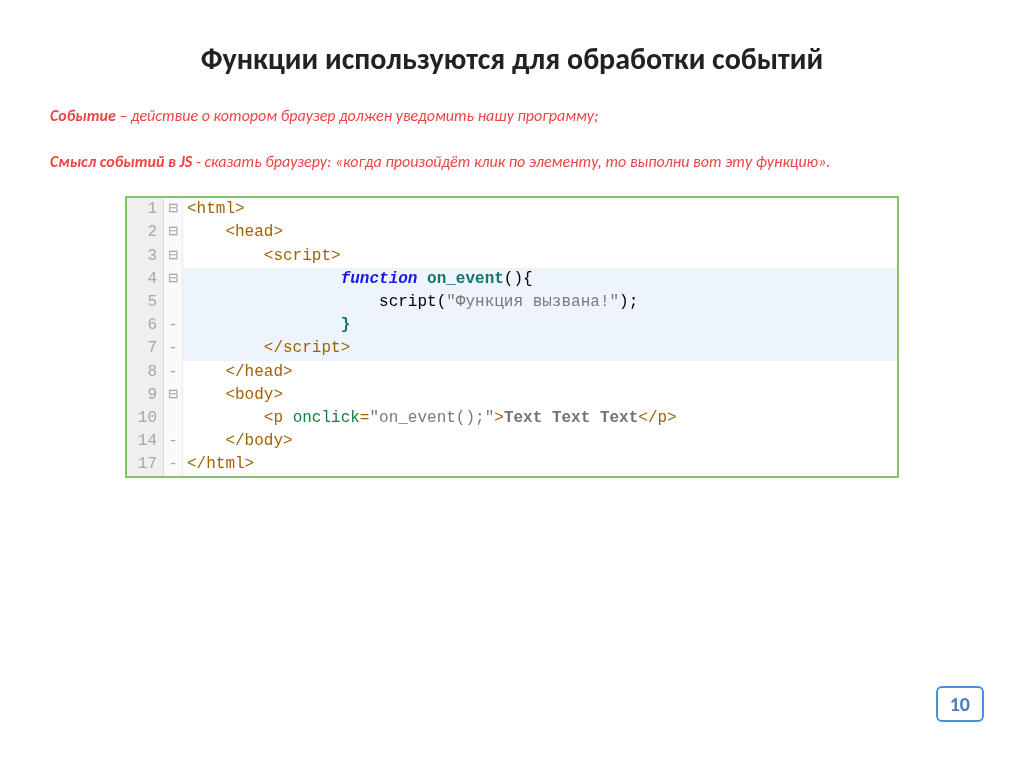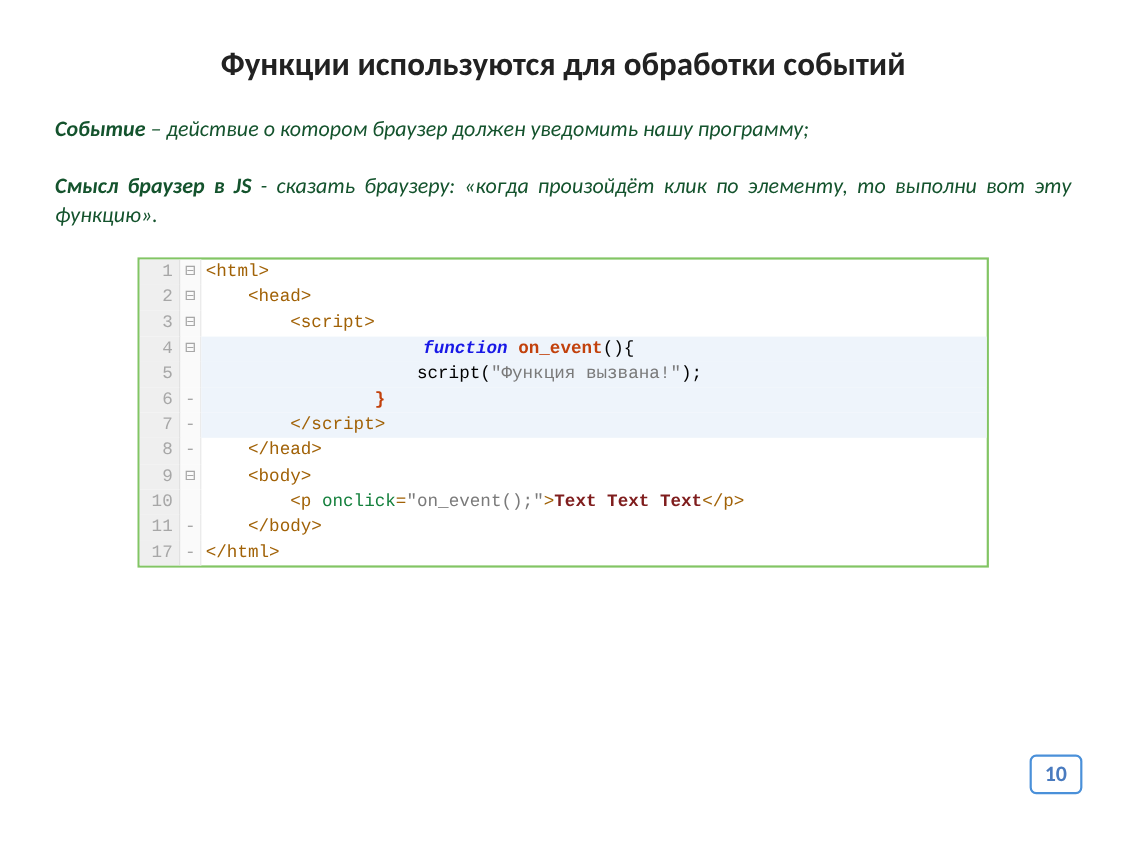--- a/index.html
+++ b/index.html
@@ -19,23 +19,23 @@
     padding: 40px 50px 30px 50px;
   }
   h1.title {
     text-align: center;
     font-size: 30px;
     font-weight: 700;
     margin: 0 0 28px 0;
     color: #222;
   }
   .para {
-    font-size: 20px;
+    font-size: 16px;
     font-style: italic;
-    color: #14532d;
+    color: #ef4444;
     text-align: justify;
     margin: 0 0 24px 0;
     line-height: 1.35;
   }
   .strong { font-weight: 700; font-style: italic; }
 
   
   .code-frame {
     margin: 20px 75px 0 75px;
     border: 2px solid #82c564;
@@ -68,24 +68,24 @@
   .code {
     flex: 1;
     white-space: pre;
     padding-left: 4px;
     color: #333;
   }
   .hl { background: #eef4fb; }
   .tag { color: #a16207; }
   .attr { color: #15803d; }
   .str { color: #7a7a7a; }
-  .kw  { color: #1818e6; font-weight: 700; font-style: italic; margin-left: 44px; }
-  .fn  { color: #c2410c; font-weight: 700; }
+  .kw  { color: #1818e6; font-weight: 700; font-style: italic; }
+  .fn  { color: #0f766e; font-weight: 700; }
   .fn2 { color: #000; }
-  .txt { color: #7f1d1d; font-weight: 700; }
+  .txt { color: #737373; font-weight: 700; }
 
   .badge {
     position: absolute;
     right: 40px;
     bottom: 26px;
     border: 2px solid #4a90d9;
     border-radius: 6px;
     padding: 4px 12px;
     font-size: 20px;
     font-weight: 700;
@@ -97,21 +97,21 @@
 <body>
 
 <div class="slide">
   <h1 class="title">Функции используются для обработки событий</h1>
 
   <p class="para">
     <span class="strong">Событие</span><span> – действие о котором браузер должен уведомить нашу программу;</span>
   </p>
 
   <p class="para">
-    <span class="strong">Смысл браузер в JS</span><span> - сказать браузеру: «когда произойдёт клик по элементу, то выполни вот эту функцию».</span>
+    <span class="strong">Смысл событий в JS</span><span> - сказать браузеру: «когда произойдёт клик по элементу, то выполни вот эту функцию».</span>
   </p>
 
   <div class="code-frame" id="code-frame">
       <div class="code-row">
         <div class="gutter">1</div>
         <div class="fold">⊟</div>
         <div class="code"><span class="tag">&lt;html&gt;</span></div>
       </div>
       <div class="code-row">
         <div class="gutter">2</div>
@@ -152,21 +152,21 @@
         <div class="gutter">9</div>
         <div class="fold">⊟</div>
         <div class="code"><span>    </span><span class="tag">&lt;body&gt;</span></div>
       </div>
       <div class="code-row">
         <div class="gutter">10</div>
         <div class="fold"></div>
         <div class="code"><span>        </span><span class="tag">&lt;p </span><span class="attr">onclick</span><span class="tag">=</span><span class="str">"on_event();"</span><span class="tag">&gt;</span><span class="txt">Text Text Text</span><span class="tag">&lt;/p&gt;</span></div>
       </div>
       <div class="code-row">
-        <div class="gutter">11</div>
+        <div class="gutter">14</div>
         <div class="fold">-</div>
         <div class="code"><span>    </span><span class="tag">&lt;/body&gt;</span></div>
       </div>
       <div class="code-row">
         <div class="gutter">17</div>
         <div class="fold">-</div>
         <div class="code"><span class="tag">&lt;/html&gt;</span></div>
       </div>
     </div>
 

